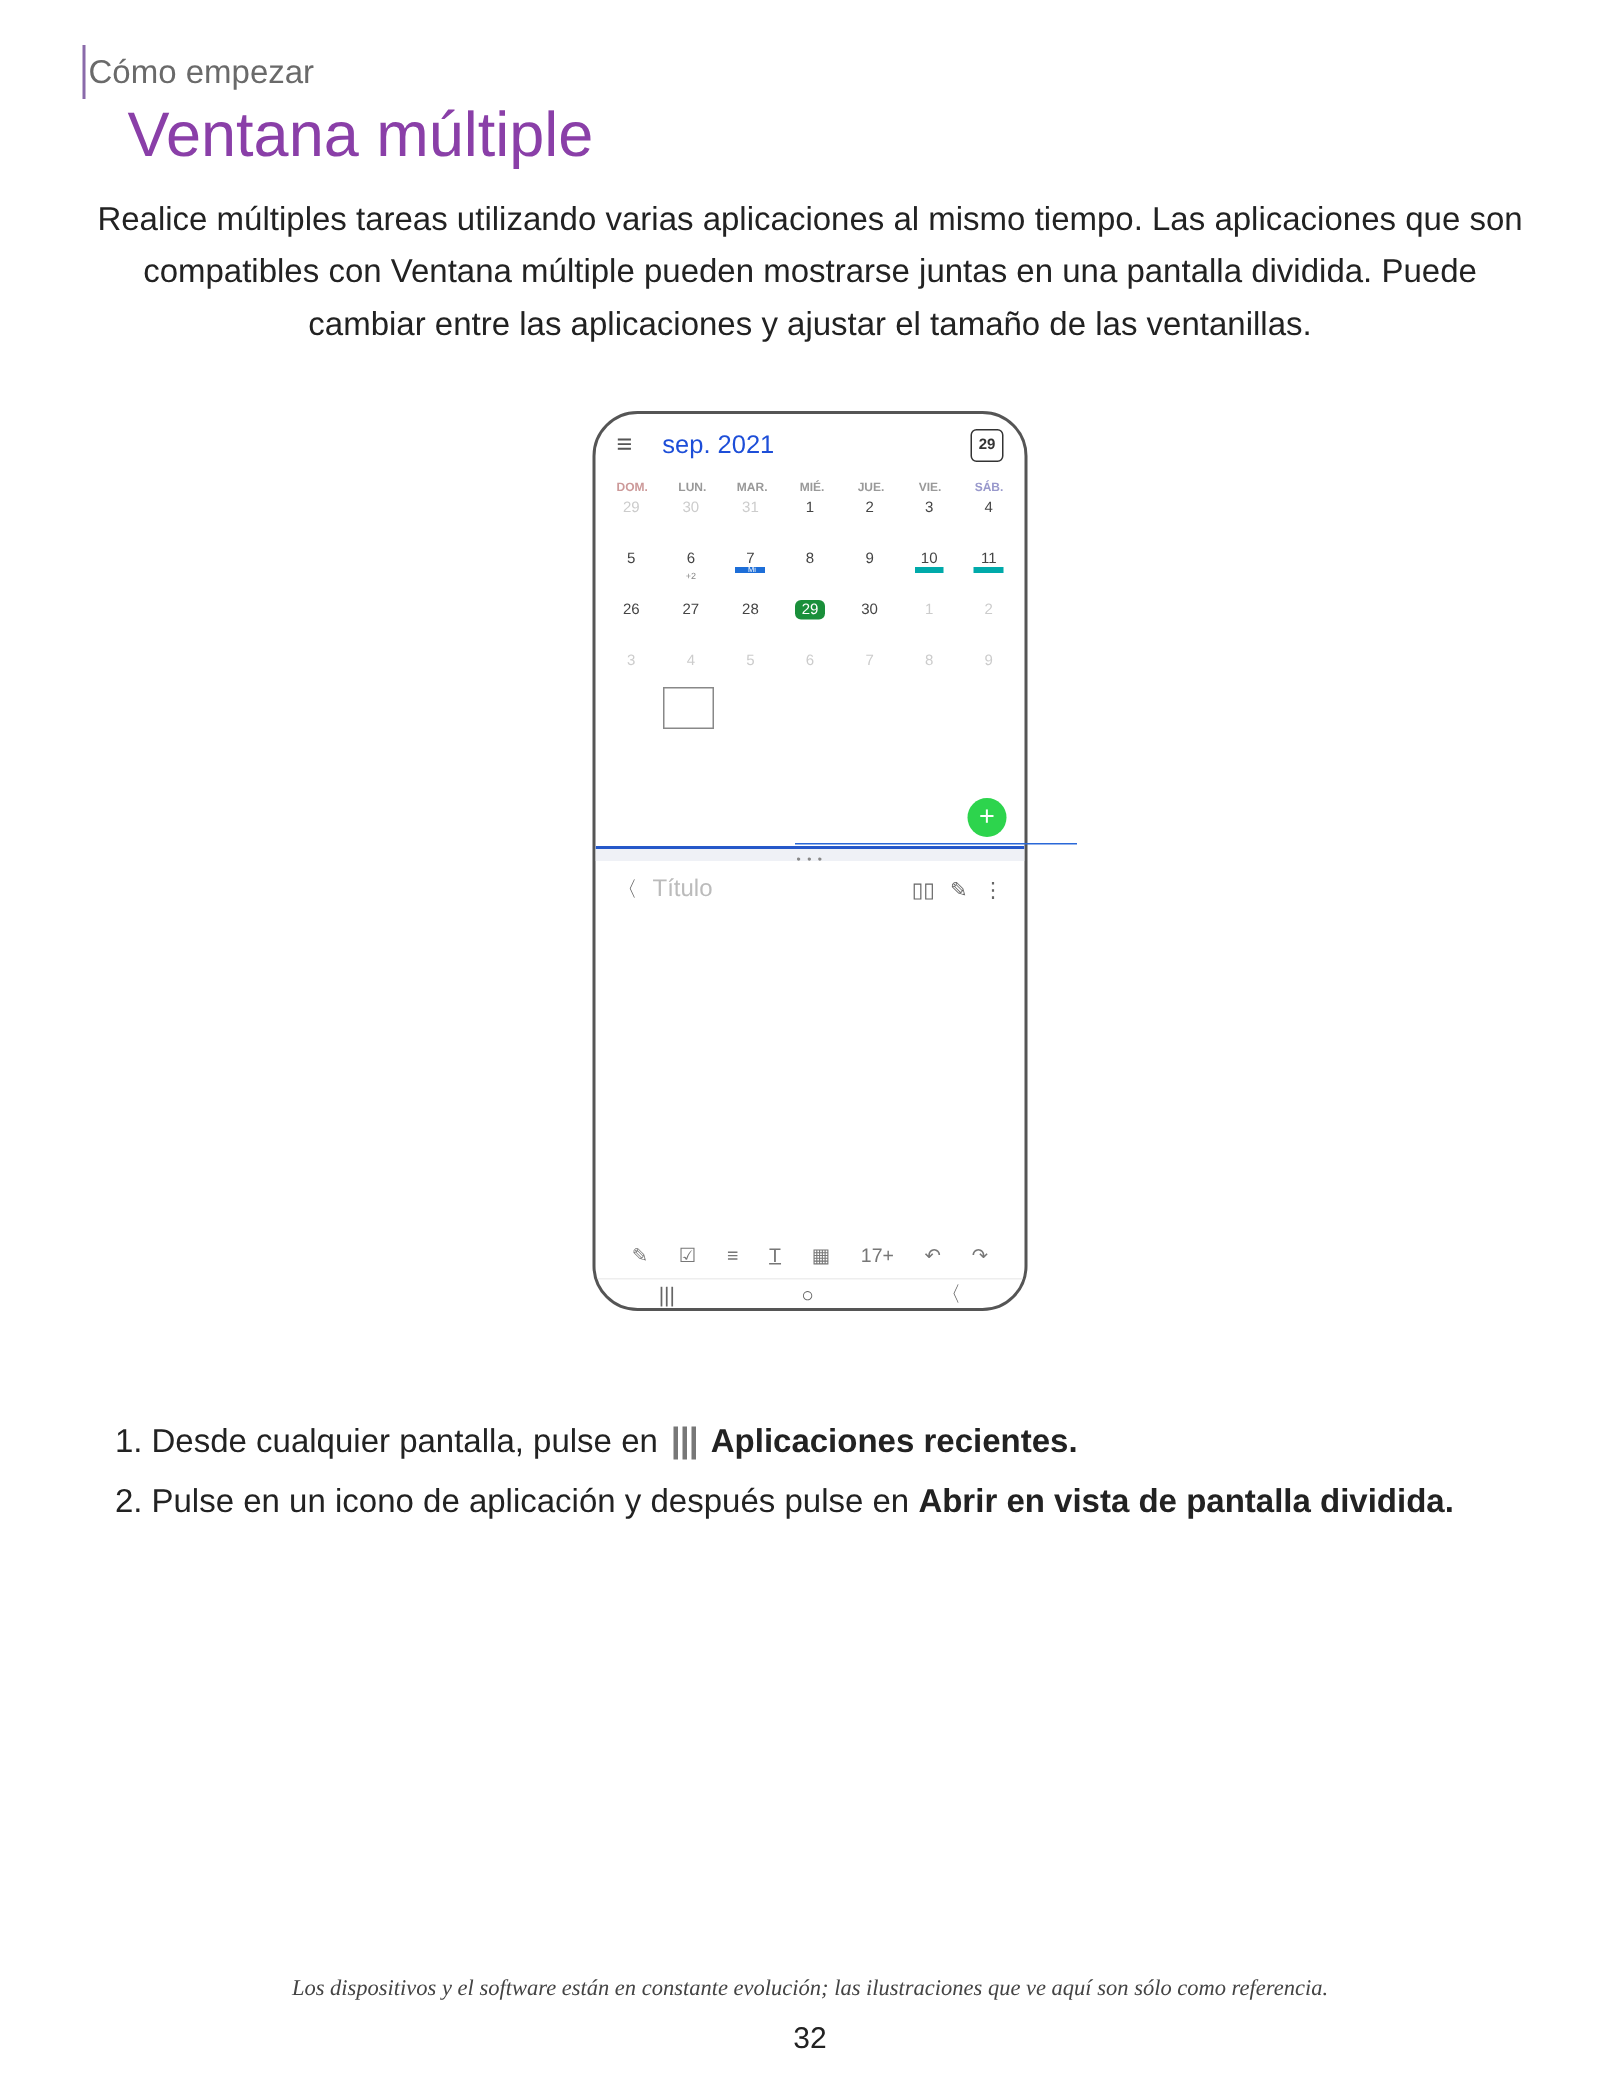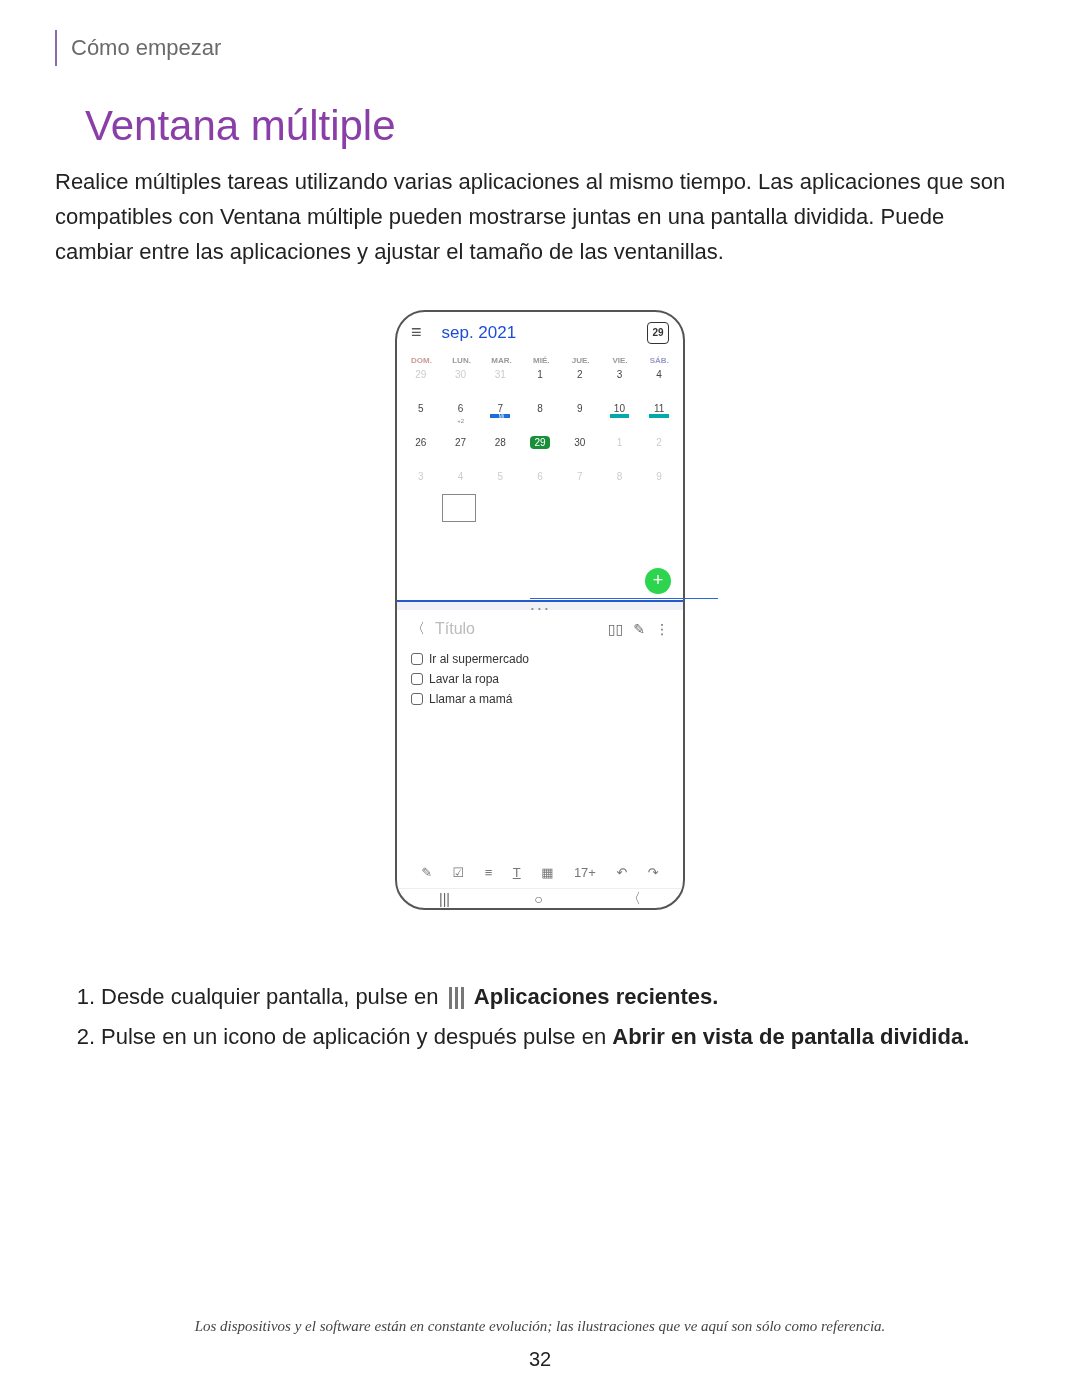--- a/index.html
+++ b/index.html
@@ -12,38 +12,38 @@
       background: #ffffff;
       width: 1080px;
       height: 1397px;
       position: relative;
       padding: 30px 55px;
     }
     .breadcrumb {
       color: #6a6a6a;
       font-size: 22px;
       border-left: 2px solid #8a6aaa;
-      padding-left: 14px;
-      margin-bottom: 36px;
+      padding-left: 2px;
       height: 36px;
       display: flex;
       align-items: center;
     }
     .page-title {
       color: #8a3fa8;
       font-size: 42px;
       font-weight: 400;
       margin-bottom: 14px;
       margin-left: 30px;
     }
     .intro-text {
       color: #222;
       font-size: 22px;
       line-height: 1.6;
       margin-bottom: 40px;
+      text-align: center;
     }
     .figure-row {
       display: flex;
       justify-content: center;
       align-items: flex-start;
       margin-bottom: 50px;
       position: relative;
       min-height: 620px;
     }
     .phone {
@@ -401,34 +401,20 @@
     </div>
 
     <div class="notes-app">
       <div class="notes-header">
         <span class="icon">〈</span>
         <span class="placeholder">Título</span>
         <span class="icon">▯▯</span>
         <span class="icon">✎</span>
         <span class="icon">⋮</span>
       </div>
-      <div class="checklist">
-        <div class="check-item">
-          <span class="cb"></span>
-          <span>Ir al supermercado</span>
-        </div>
-        <div class="check-item">
-          <span class="cb"></span>
-          <span>Lavar la ropa</span>
-        </div>
-        <div class="check-item">
-          <span class="cb"></span>
-          <span>Llamar a mamá</span>
-        </div>
-      </div>
       <div class="notes-toolbar">
         <span>✎</span>
         <span>☑</span>
         <span>≡</span>
         <span><u>T</u></span>
         <span>▦</span>
         <span>17+</span>
         <span>↶</span>
         <span>↷</span>
       </div>

